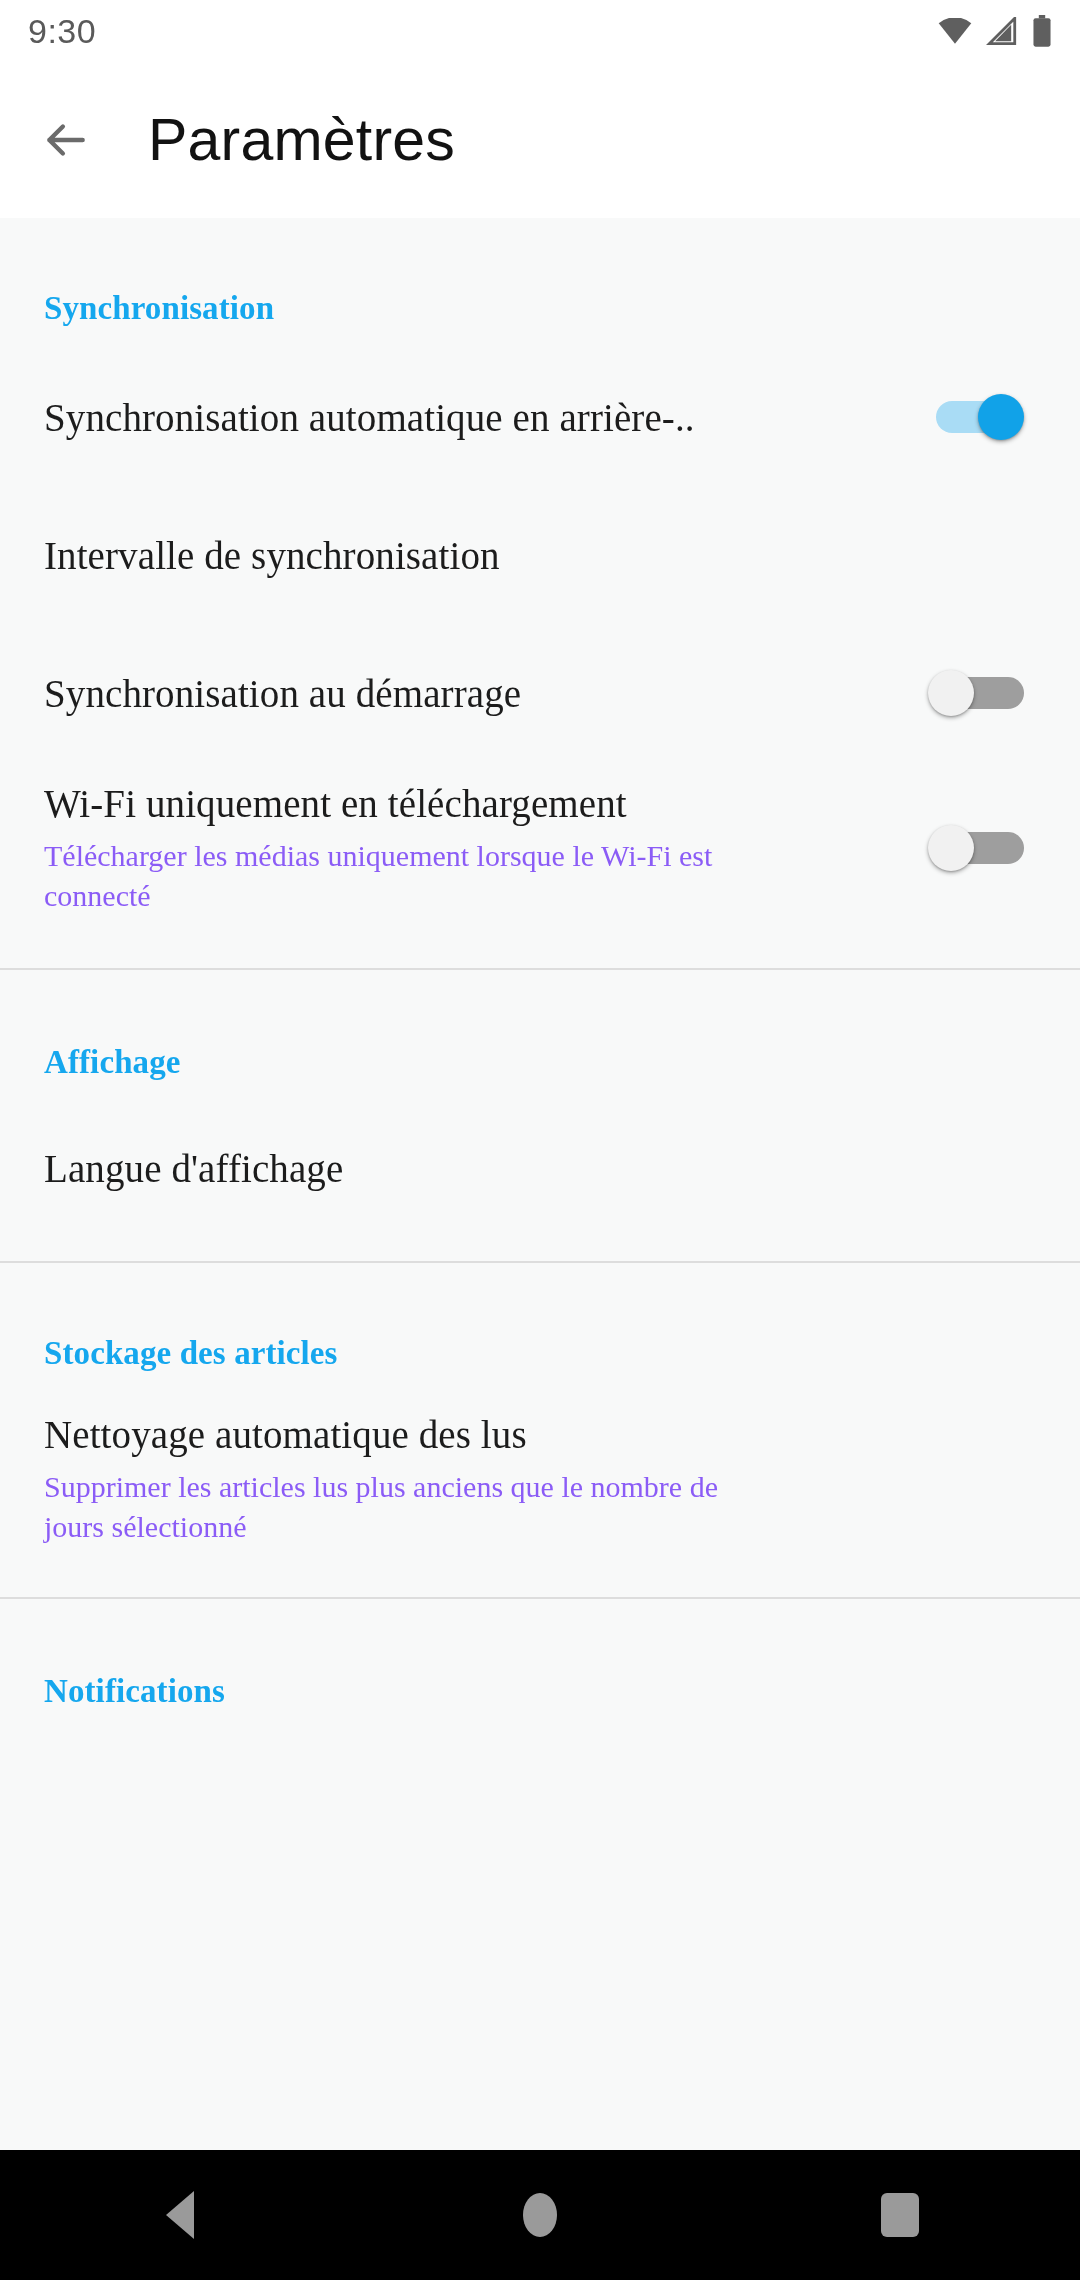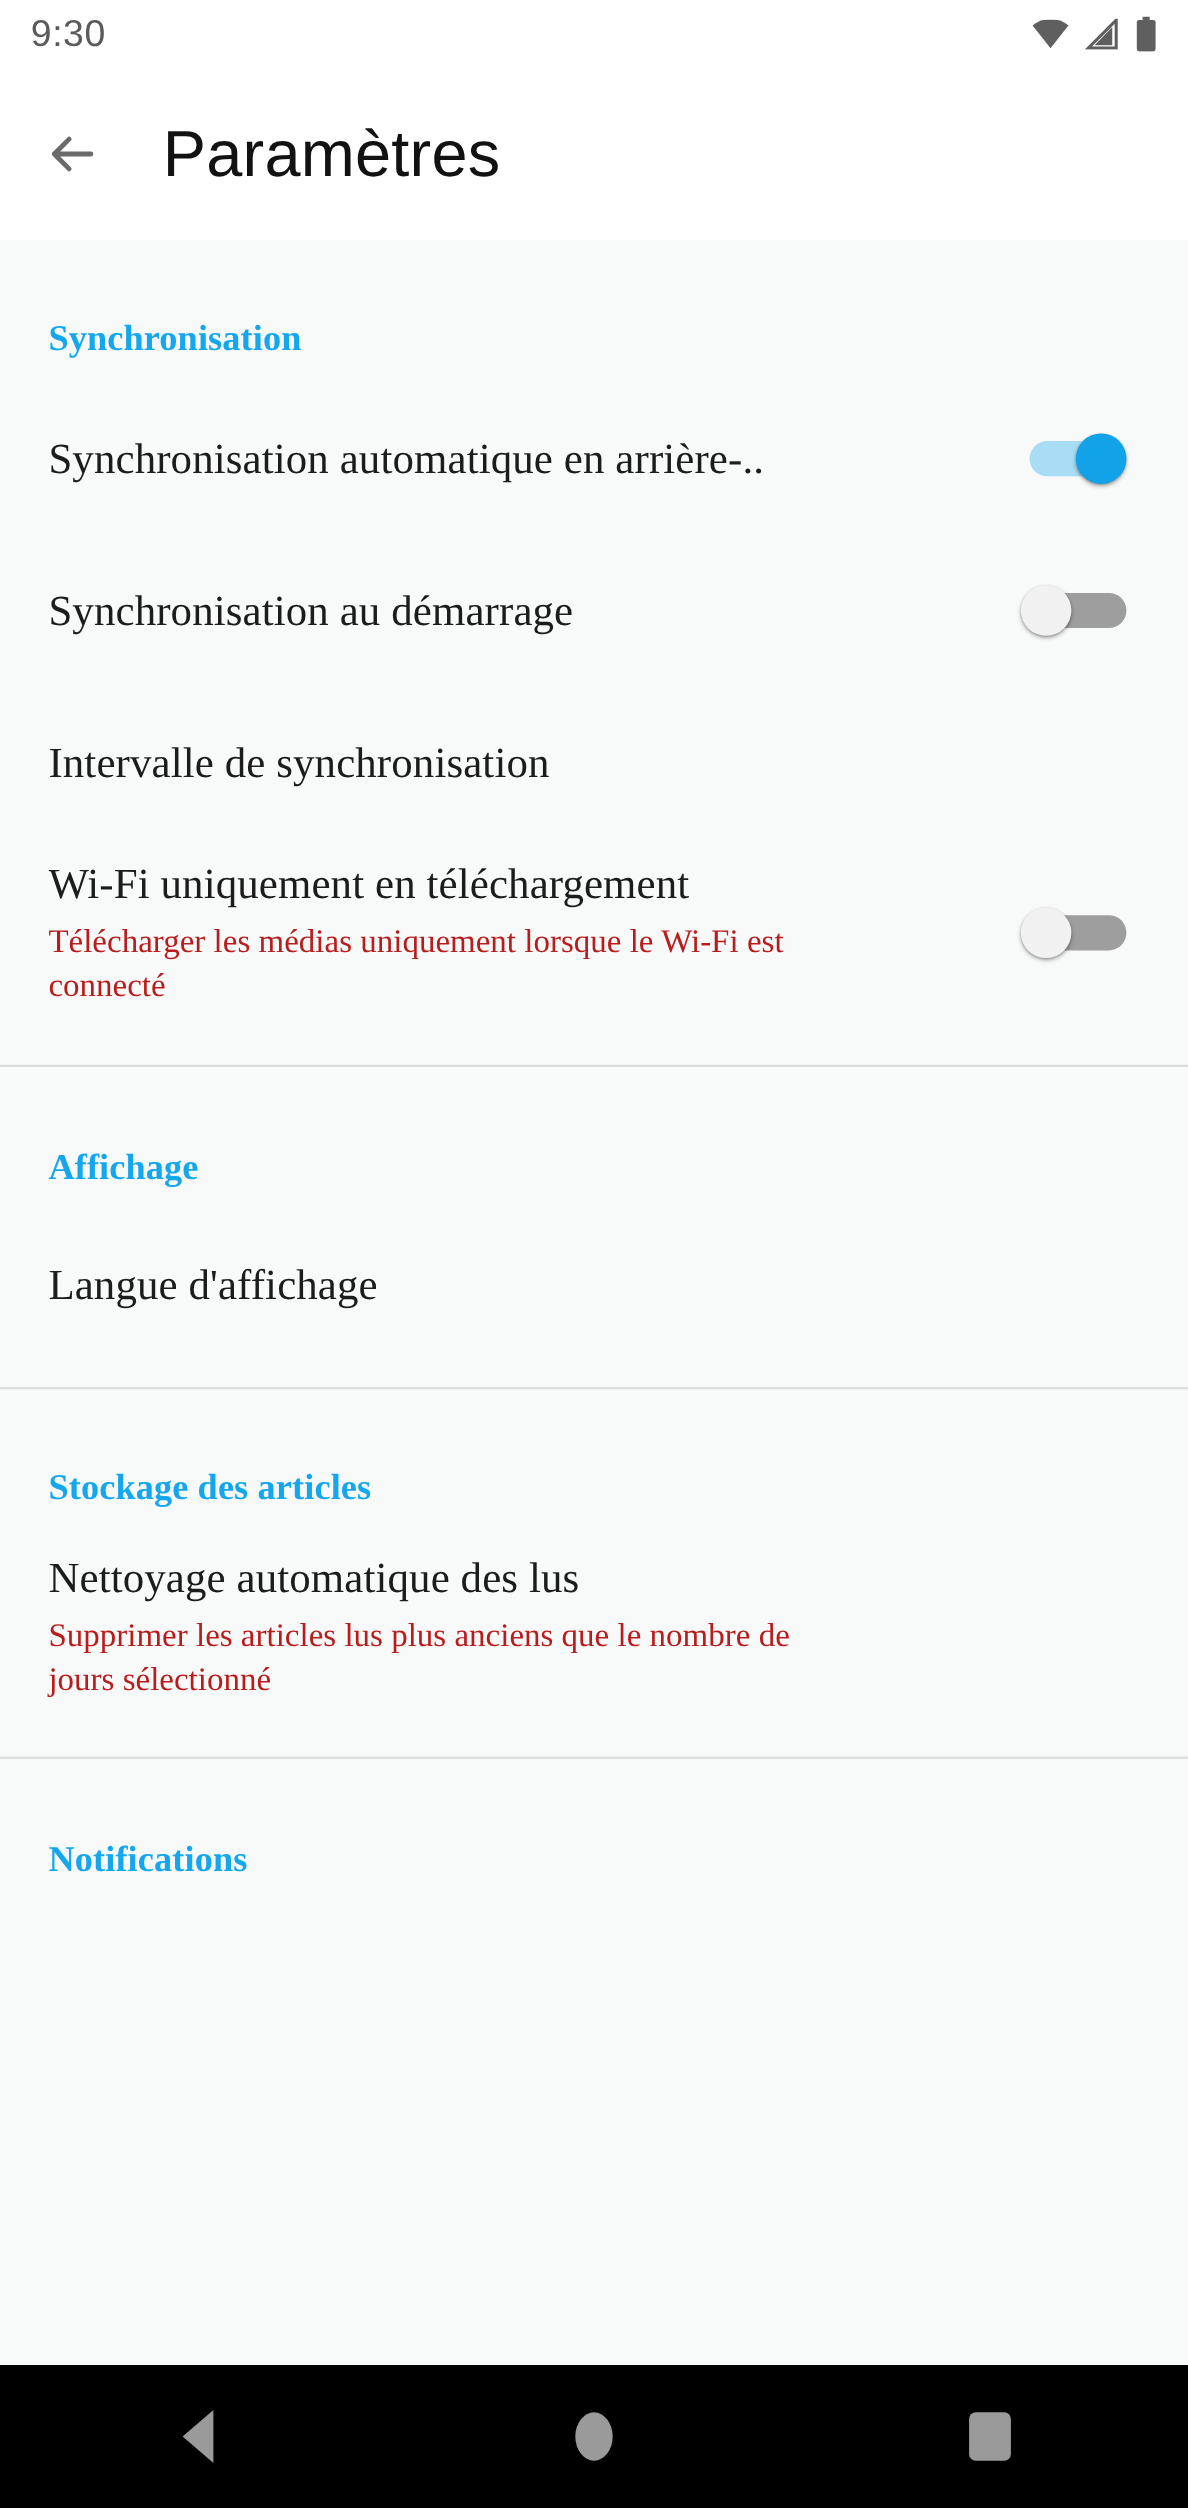--- a/index.html
+++ b/index.html
@@ -53,21 +53,21 @@
   .row{
     position:relative; display:flex; align-items:center;
     padding:0 44px; min-height:92px;
   }
   .row-texts{ flex:1 1 auto; padding-right:28px; min-width:0; }
   .row-title{
     font-size:39px; color:#1c1c1c; font-weight:400;
     white-space:nowrap; overflow:hidden; letter-spacing:.1px;
   }
   .row-sub{
-    font-size:30px; color:#b91c1c; margin-top:10px;
+    font-size:30px; color:#8b5cf6; margin-top:10px;
     line-height:1.33; max-width:700px;
   }
   .row-ctl{ flex:0 0 auto; width:120px; display:flex; justify-content:center; }
 
   
   .switch{ position:relative; width:96px; height:46px; }
   .switch .track{
     position:absolute; top:7px; left:0; width:80px; height:32px;
     border-radius:16px;
   }
@@ -135,37 +135,37 @@
         <div class="row-ctl">
           <div class="switch on">
             <div class="track"></div>
             <div class="thumb"></div>
           </div>
         </div>
       </div>
 
       <div class="row" style="margin-top:46px;">
         <div class="row-texts">
+          <div class="row-title">Intervalle de synchronisation</div>
+        </div>
+        <div class="row-ctl"></div>
+      </div>
+
+      <div class="row" style="margin-top:46px;">
+        <div class="row-texts">
           <div class="row-title">Synchronisation au démarrage</div>
         </div>
         <div class="row-ctl">
           <div class="switch off">
             <div class="track"></div>
             <div class="thumb"></div>
           </div>
         </div>
       </div>
 
-      <div class="row" style="margin-top:46px;">
-        <div class="row-texts">
-          <div class="row-title">Intervalle de synchronisation</div>
-        </div>
-        <div class="row-ctl"></div>
-      </div>
-
       <div class="row" style="margin-top:42px;">
         <div class="row-texts">
           <div class="row-title">Wi-Fi uniquement en téléchargement</div>
           <div class="row-sub">Télécharger les médias uniquement lorsque le Wi-Fi est connecté</div>
         </div>
         <div class="row-ctl">
           <div class="switch off">
             <div class="track"></div>
             <div class="thumb"></div>
           </div>

